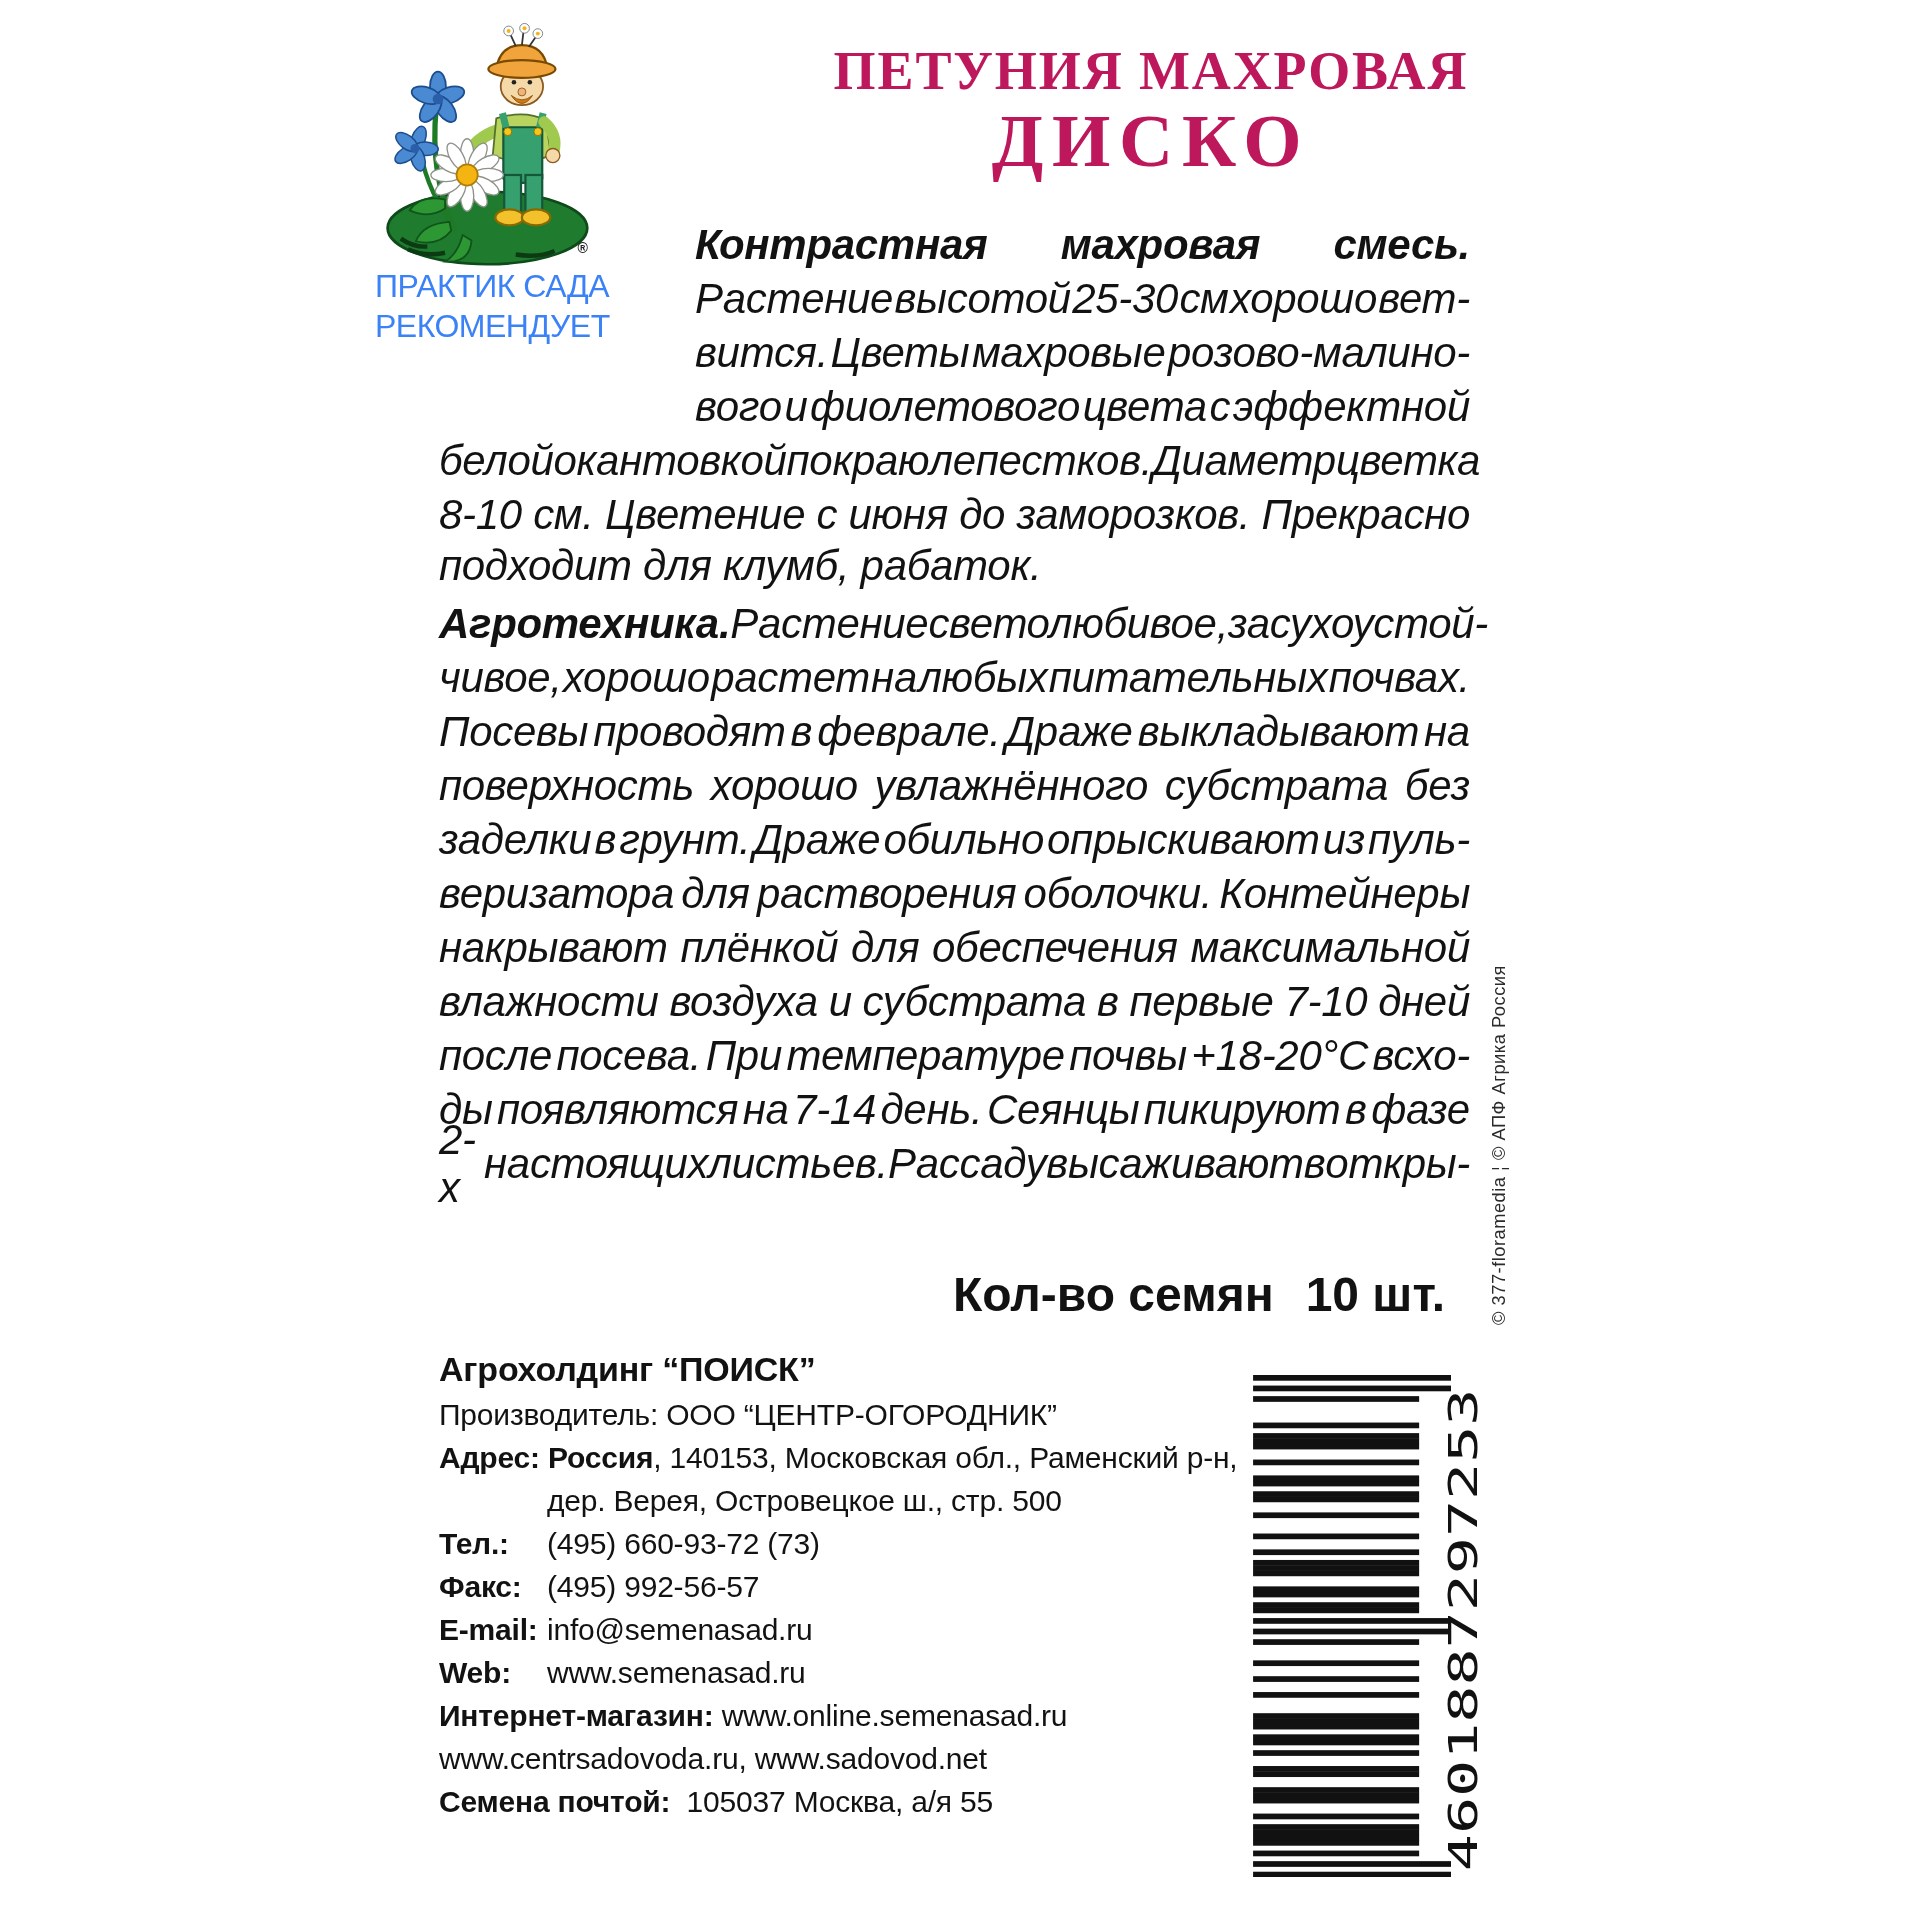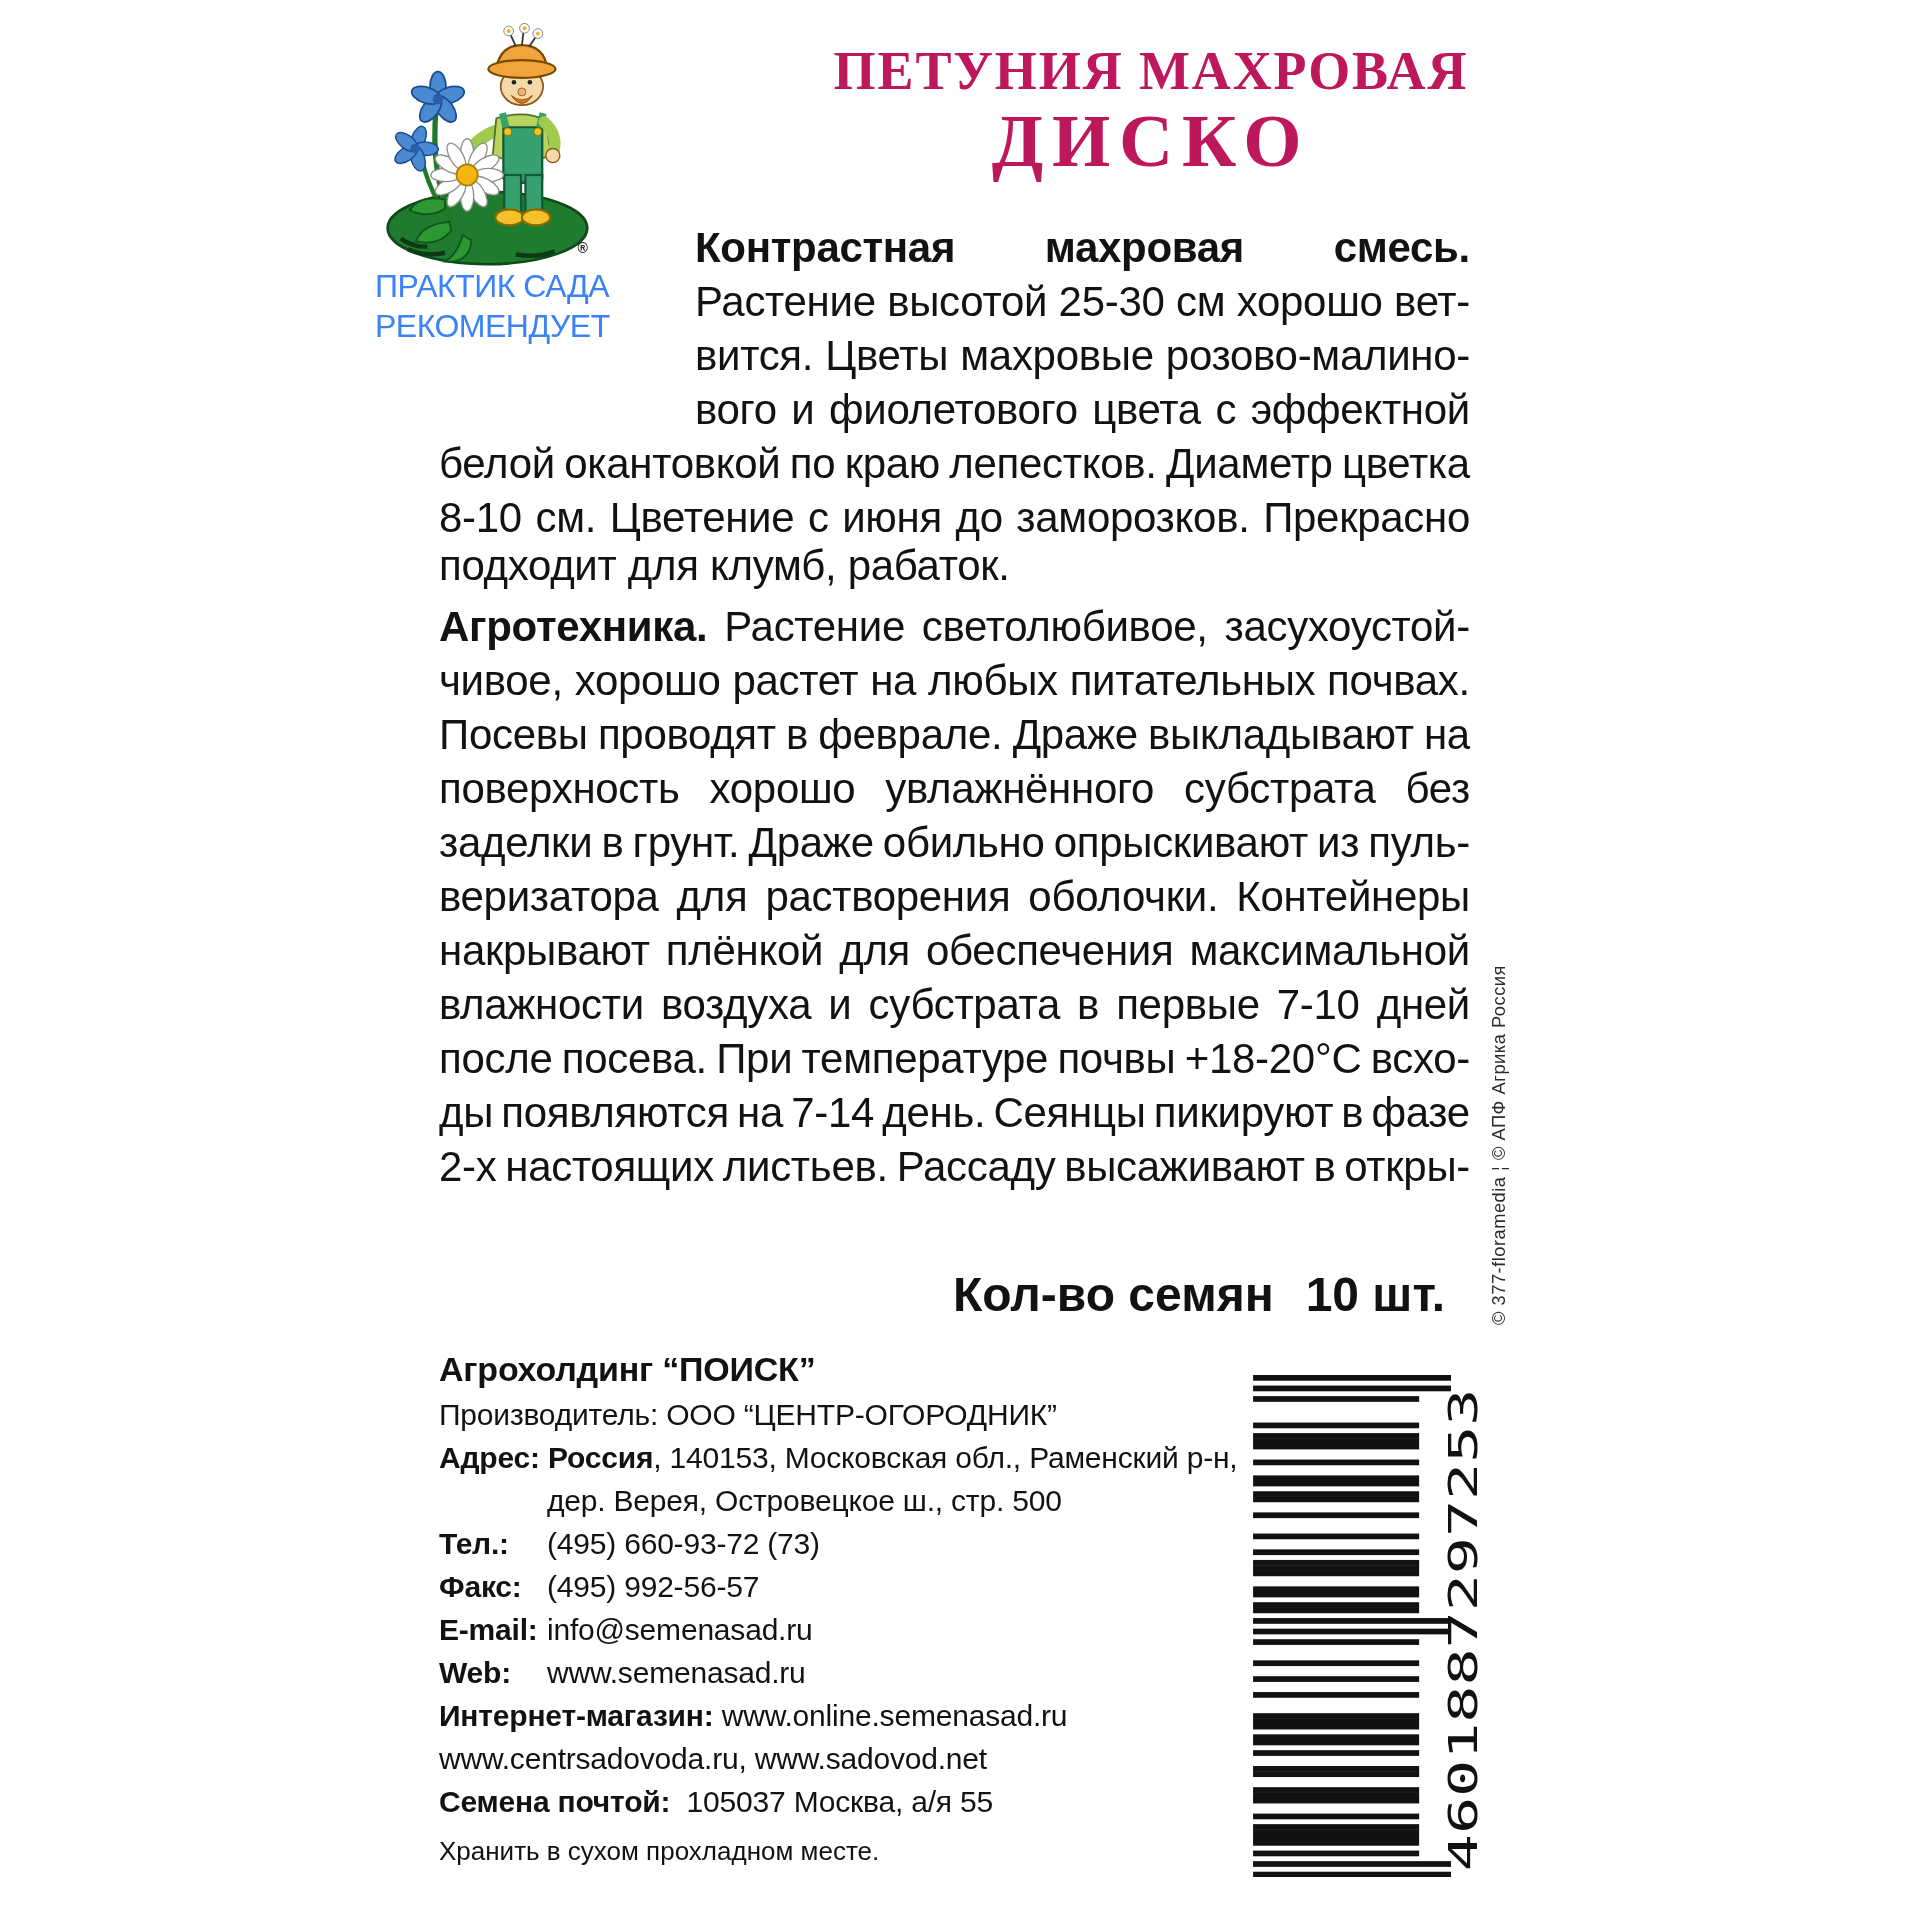--- a/index.html
+++ b/index.html
@@ -13,21 +13,21 @@
 
   
   .title{position:absolute;left:830px;top:41px;width:642px;text-align:center;}
   .t1{font-size:54px;font-weight:700;letter-spacing:1.9px;line-height:60px;white-space:nowrap;}
   .t2{font-size:75px;font-weight:700;letter-spacing:8.7px;line-height:79px;white-space:nowrap;}
 
   
   .textblock{position:absolute;left:439px;width:1031px;font-size:42px;letter-spacing:-0.3px;}
   #desc{top:218px;}
   #agro{top:597px;}
-  .line{height:54px;display:flex;justify-content:space-between;align-items:flex-end;}
+  .line{height:54px;display:flex;justify-content:space-between;align-items:center;font-style:italic;}
   .line.indent{margin-left:256px;}
   .line.last{display:block;}
   .b{font-weight:700;}
 
   
   .seedcount{position:absolute;top:1267px;right:486px;display:flex;gap:32px;
              font-size:48px;font-weight:700;white-space:nowrap;}
 
   
   #company{position:absolute;left:439px;top:1350px;font-size:30px;letter-spacing:-0.2px;}
@@ -300,21 +300,20 @@
       <div class="crow"><span class="b tab">Тел.:</span><span>(495) 660-93-72 (73)</span></div>
       <div class="crow"><span class="b tab">Факс:</span><span>(495) 992-56-57</span></div>
       <div class="crow"><span class="b tab">E-mail:</span><span>info@semenasad.ru</span></div>
       <div class="crow"><span class="b tab">Web:</span><span>www.semenasad.ru</span></div>
       <div class="crow"><span class="b">Интернет-магазин: </span><span>www.online.semenasad.ru</span></div>
       <div class="crow"><span>www.centrsadovoda.ru, www.sadovod.net</span></div>
       <div class="crow"><span class="b">Семена почтой:</span><span>&nbsp; 105037 Москва, а/я 55</span></div>
     </div>
 
   <div id="fineprint">
-      <div>Хранить в сухом прохладном месте.</div>
     </div>
 
   <div class="barcode">
     <svg id="bc" width="256" height="502" viewBox="0 0 265 520">
         <rect x="0" y="514.53" width="205" height="5.92" fill="#111"></rect>
         <rect x="0" y="503.58" width="205" height="5.92" fill="#111"></rect>
         <rect x="0" y="492.63" width="172" height="5.92" fill="#111"></rect>
         <rect x="0" y="481.68" width="172" height="5.92" fill="#111"></rect>
         <rect x="0" y="476.21" width="172" height="5.92" fill="#111"></rect>
         <rect x="0" y="470.74" width="172" height="5.92" fill="#111"></rect>

